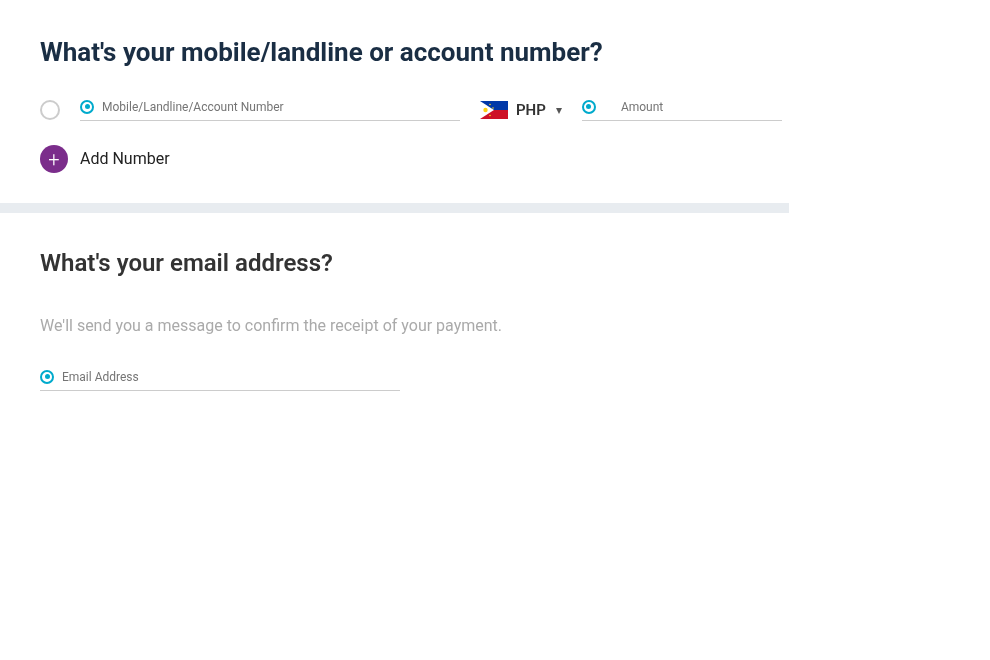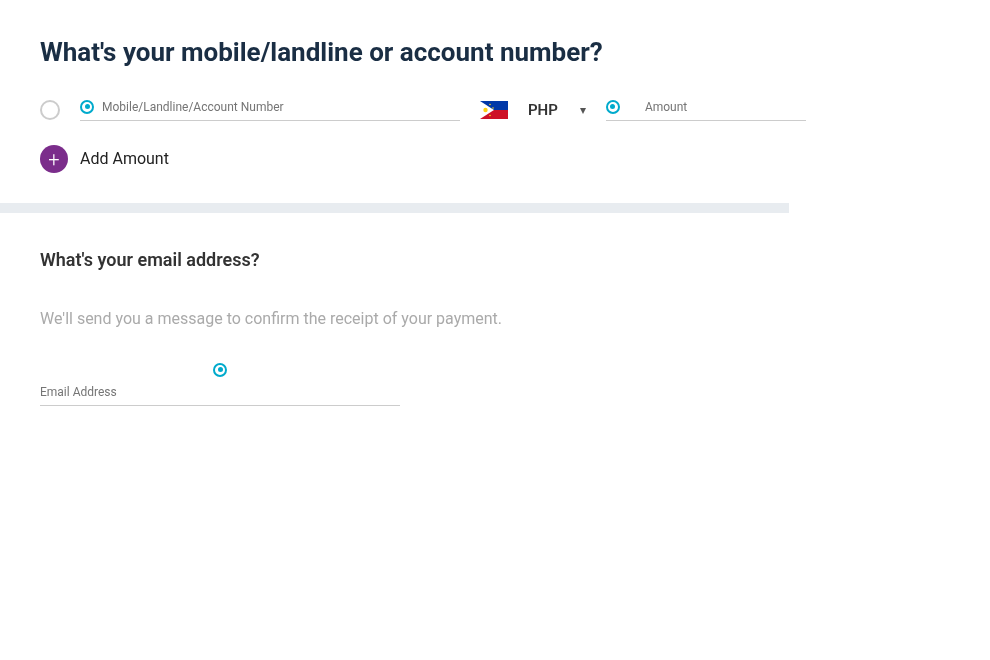--- a/index.html
+++ b/index.html
@@ -93,21 +93,21 @@
     }
 
     .account-number-group {
       width: 380px;
       flex-shrink: 0;
     }
 
     .currency-selector {
       display: flex;
       align-items: center;
-      gap: 20px;
+      gap: 8px;
       cursor: pointer;
       flex-shrink: 0;
     }
 
     .php-flag {
       width: 28px;
       height: 18px;
       display: inline-block;
       flex-shrink: 0;
     }
@@ -167,37 +167,36 @@
       width: 100%;
     }
 
     
     .section-bottom {
       padding: 36px 40px 40px 40px;
       background: #ffffff;
     }
 
     .section-subtitle {
-      font-size: 18px;
+      font-size: 24px;
       font-weight: 600;
       color: #333333;
       margin-bottom: 20px;
     }
 
     .helper-text {
       font-size: 16px;
       color: #aaaaaa;
       margin-bottom: 32px;
       line-height: 1.5;
       margin-top: 37px;
     }
 
     .email-group {
       width: 360px;
-      flex-direction: column;
     }
   </style>
 </head>
 <body>
 
 <div class="page-wrapper">
 
   <div class="section-top">
 
     <h1 class="section-title">What's your mobile/landline or account number?</h1>
@@ -234,21 +233,21 @@
 
       <div class="input-group amount-group">
         <div class="radio-dot"></div>
         <input type="text" class="input-field" placeholder="Amount" style="">
       </div>
 
     </div>
 
     <div class="add-account-row">
       <div class="add-icon">+</div>
-      <span class="add-account-label">Add Amount</span>
+      <span class="add-account-label">Add Number</span>
     </div>
 
   </div>
 
   <div class="divider"></div>
 
   <div class="section-bottom">
 
     <h2 class="section-subtitle">What's your email address?</h2>
 

